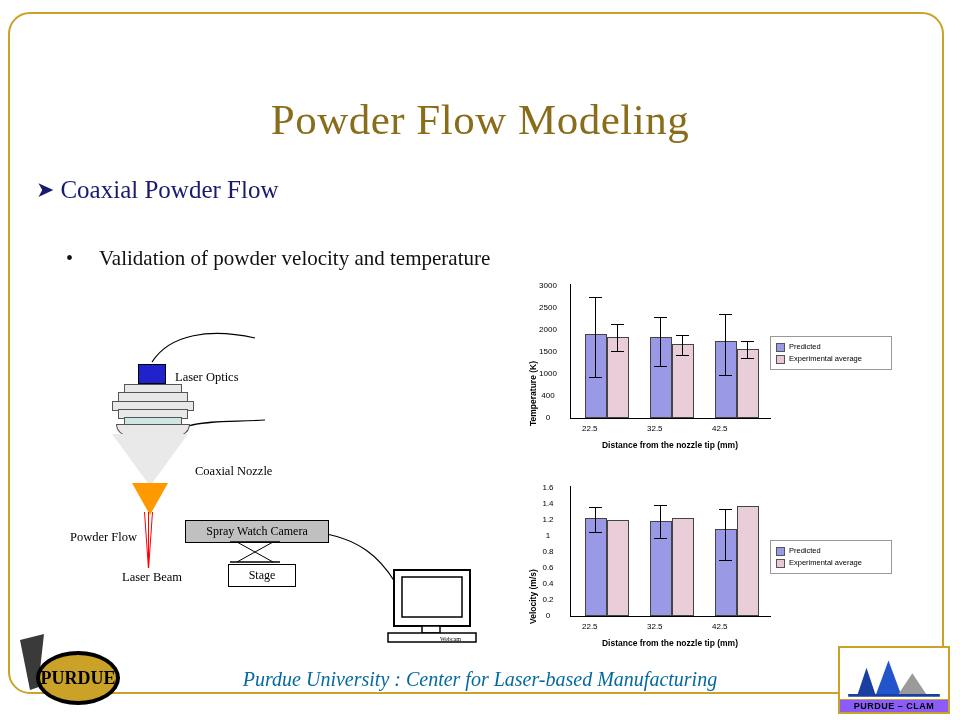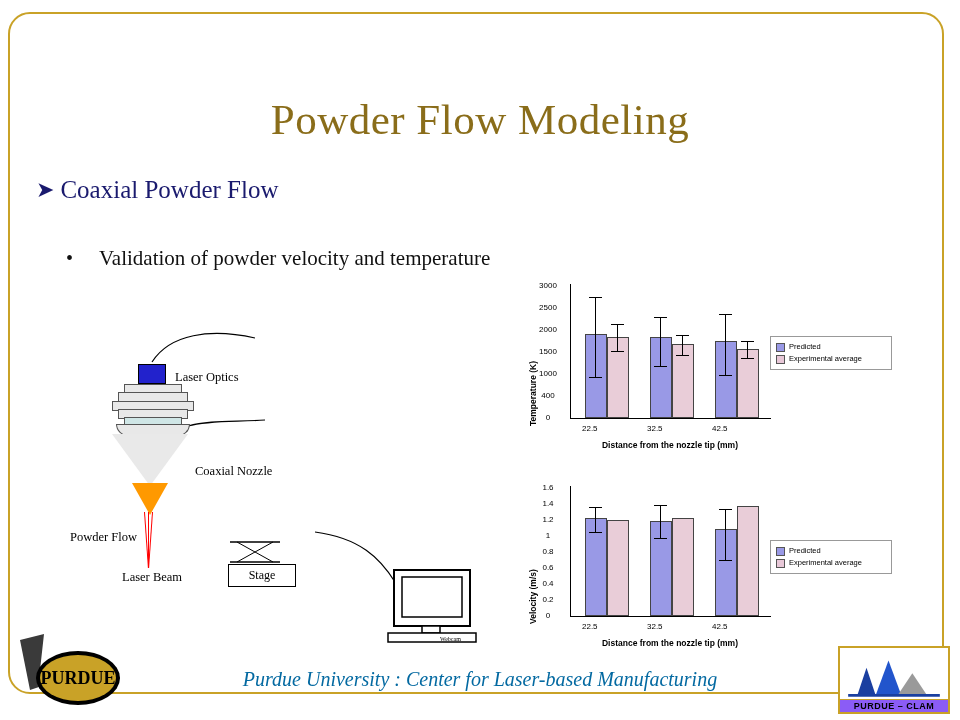--- a/index.html
+++ b/index.html
@@ -175,20 +175,21 @@
 
     <svg width="430" height="360" style="position:absolute;left:0;top:0;">
 
       <path d="M195,38 C150,28 110,34 92,62" stroke="#000" fill="none" stroke-width="1.2"></path>
 
       <path d="M205,120 C175,122 150,120 128,126" stroke="#000" fill="none" stroke-width="1.2"></path>
 
       <path d="M255,232 C300,238 320,258 335,282" stroke="#000" fill="none" stroke-width="1.2"></path>
     </svg>
 
+    <div class="boxlbl" id="cambox">Spray Watch Camera</div>
     <div class="boxlbl" id="stagebox">Stage</div>
 
     <div class="lbl" id="opticslbl">Laser Optics</div>
     <div class="lbl" id="nozzlelbl">Coaxial Nozzle</div>
     <div class="lbl" id="powderlbl">Powder Flow</div>
     <div class="lbl" id="laserbeamlbl">Laser Beam</div>
 
     <div class="blue-sq"></div>
     <div class="plate" style="left:64px;top:84px;width:56px;height:8px;"></div>
     <div class="plate" style="left:58px;top:92px;width:68px;height:9px;"></div>

